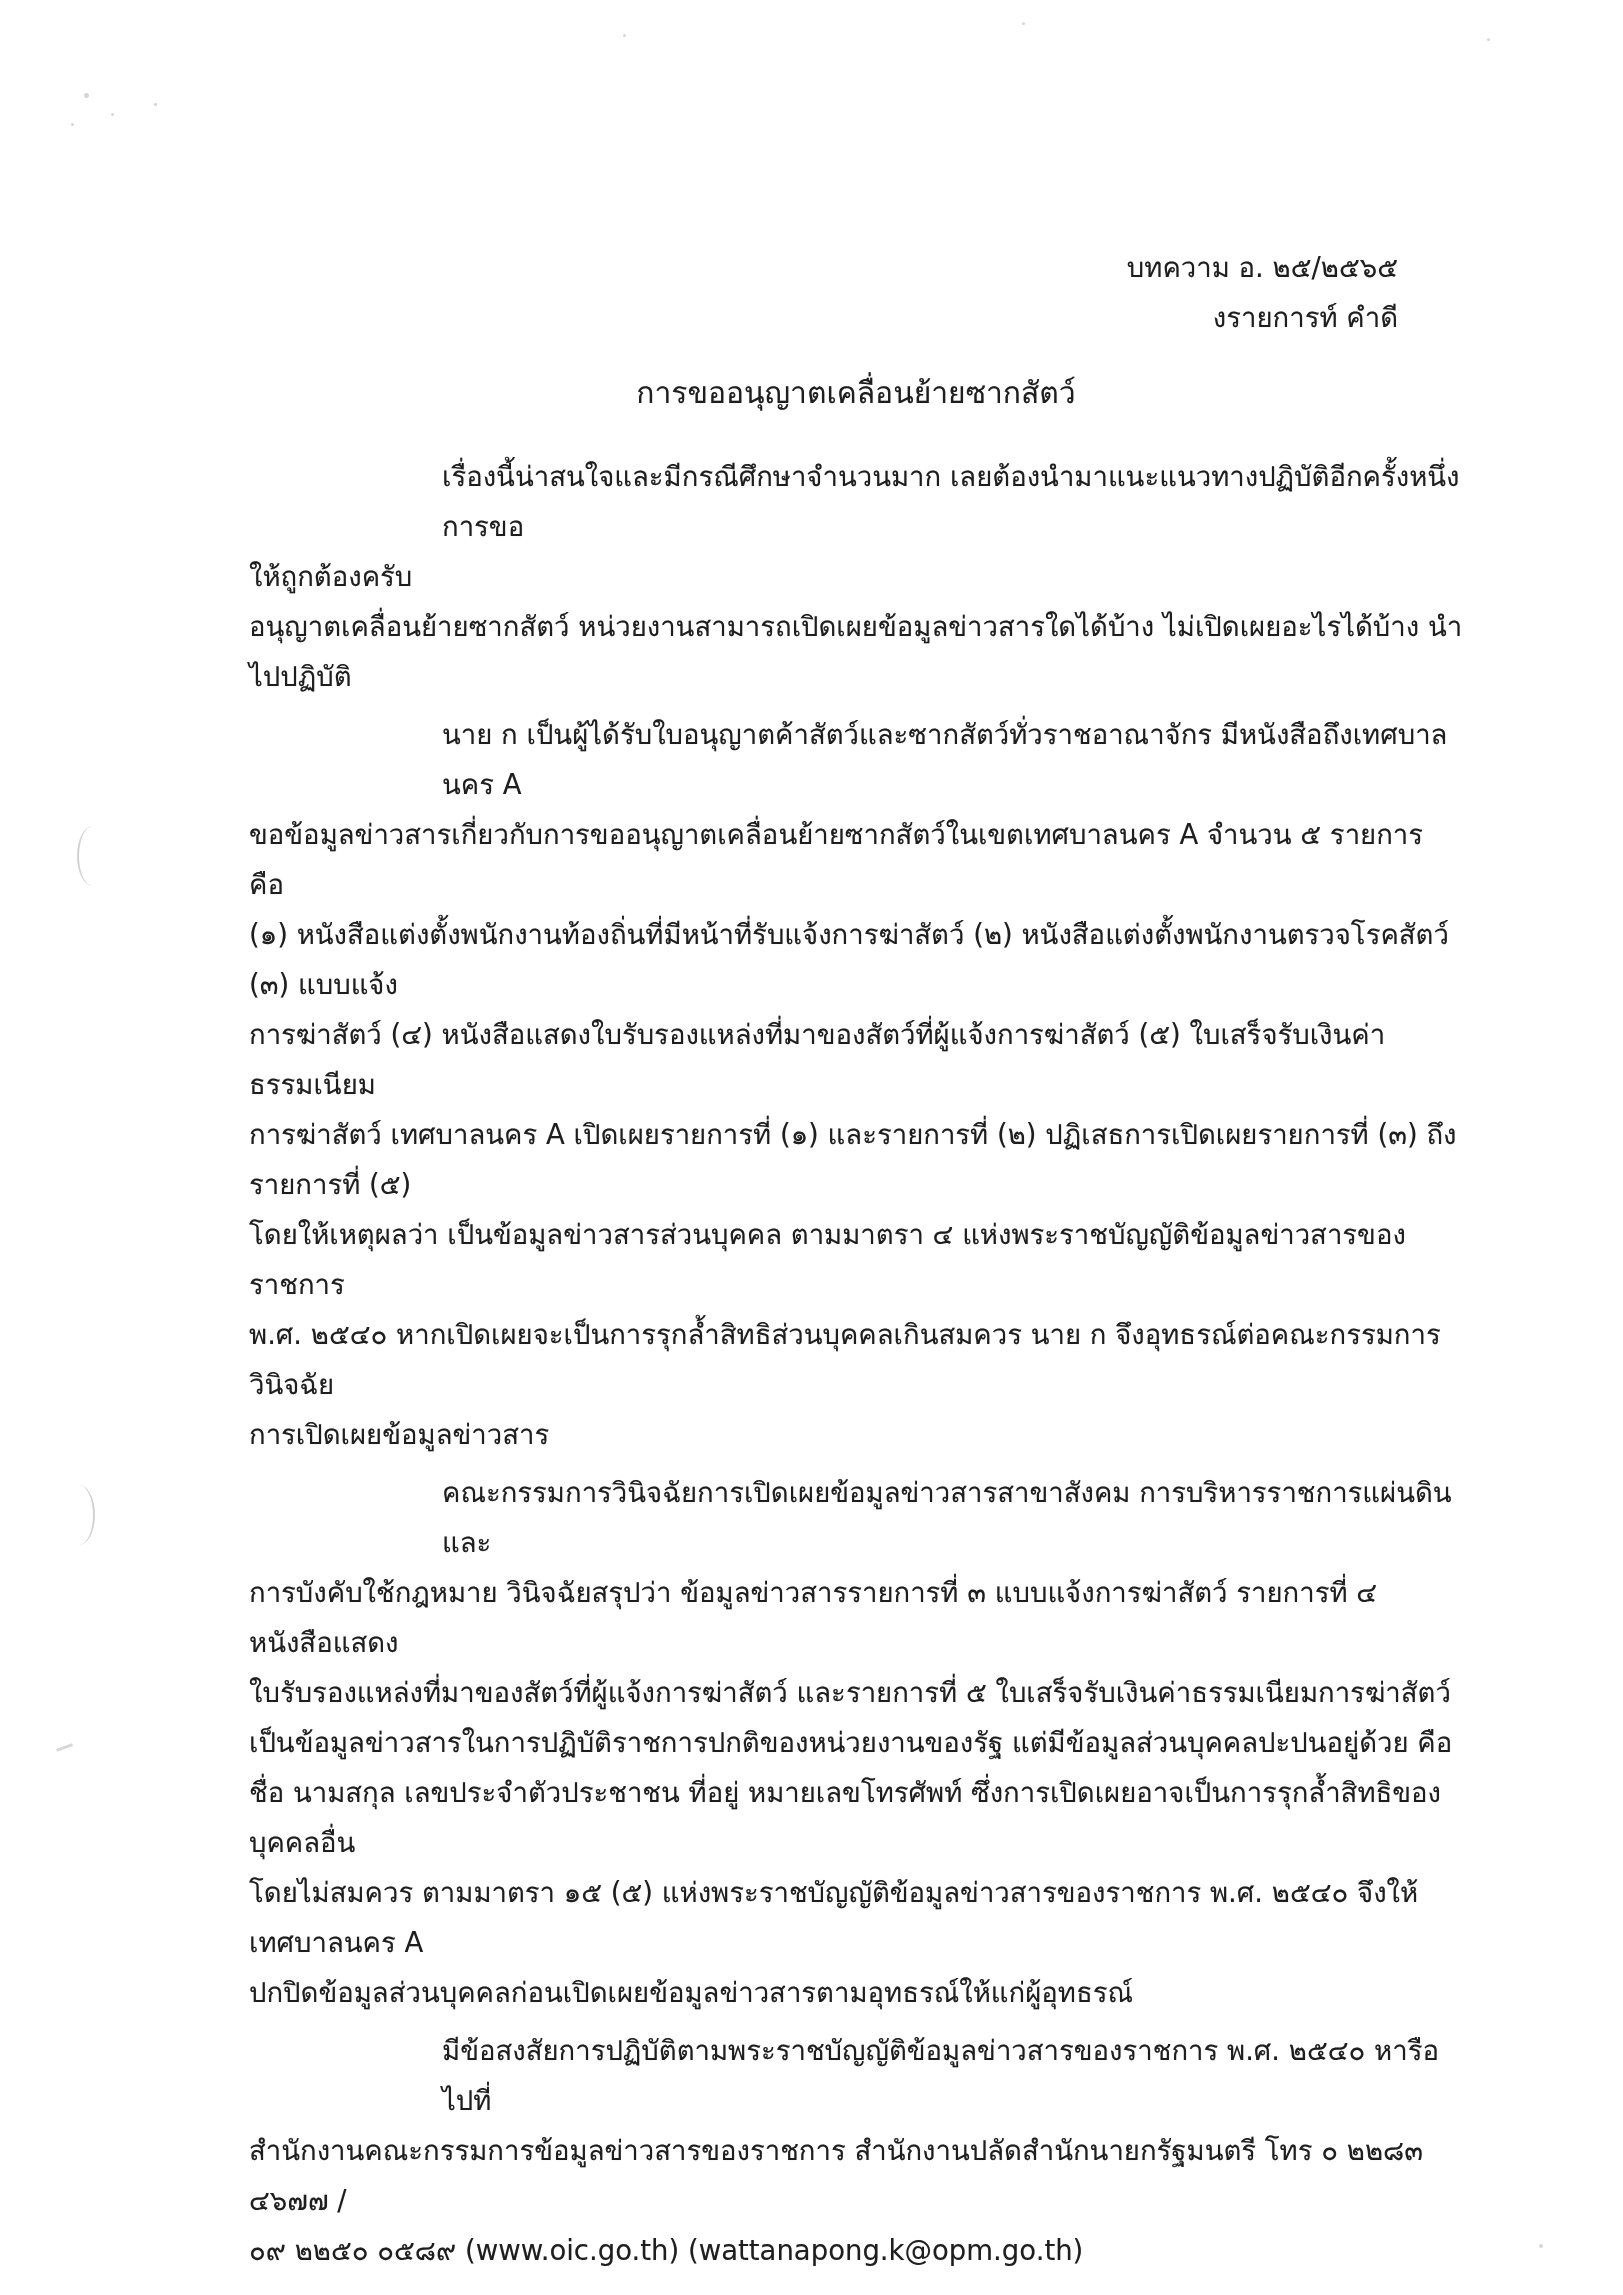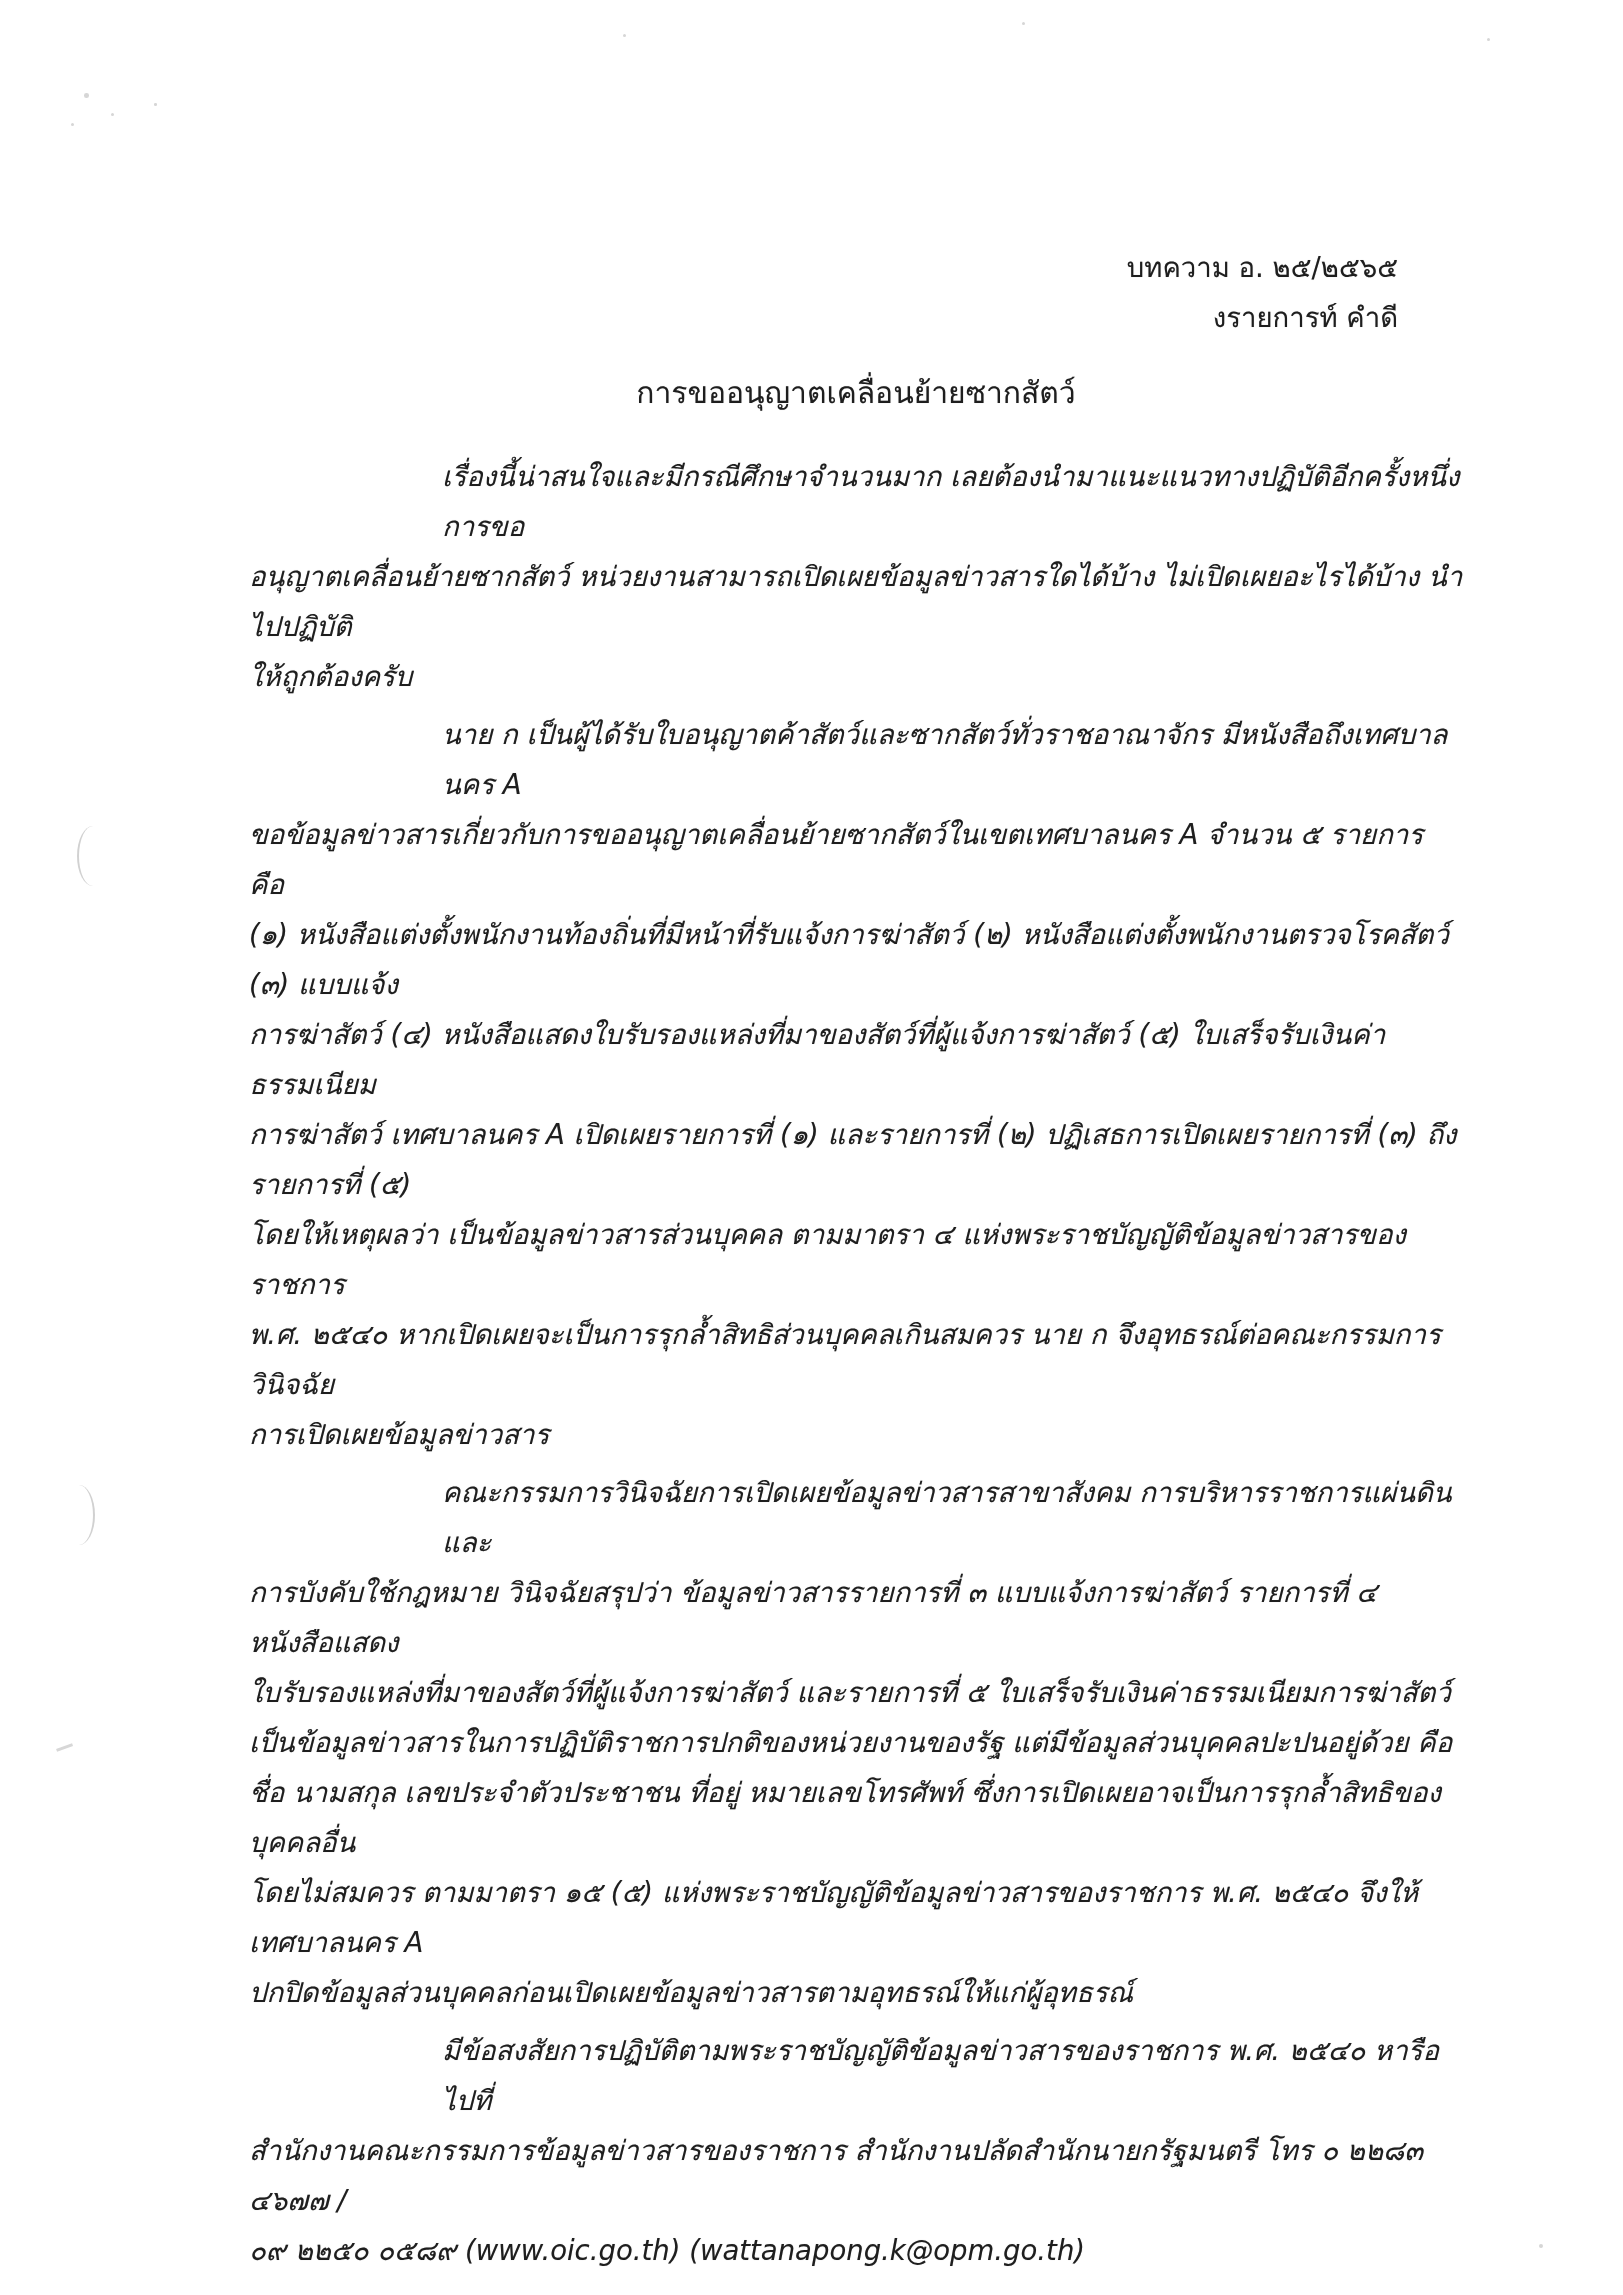--- a/index.html
+++ b/index.html
@@ -29,21 +29,20 @@
   .title {
     text-align: center;
     font-weight: normal;
     font-size: 30px;
     margin-top: 26px;
     margin-bottom: 33px;
     line-height: 50px;
   }
   .para {
     margin: 0 0 7.9px 0;
-    font-style: italic;
   }
   .line {
     min-height: 50px;
   }
   .fl {
     padding-left: 193px;
   }
   
   .artifact {
     position: absolute;
@@ -98,22 +97,22 @@
 
   <div class="header">
     <div>บทความ อ. ๒๕/๒๕๖๕</div>
     <div>งรายการท์  คำดี</div>
   </div>
 
   <div class="title">การขออนุญาตเคลื่อนย้ายซากสัตว์</div>
 
   <div class="para">
     <div class="line fl">เรื่องนี้น่าสนใจและมีกรณีศึกษาจำนวนมาก เลยต้องนำมาแนะแนวทางปฏิบัติอีกครั้งหนึ่ง การขอ</div>
+    <div class="line">ให้ถูกต้องครับ</div>
     <div class="line">อนุญาตเคลื่อนย้ายซากสัตว์ หน่วยงานสามารถเปิดเผยข้อมูลข่าวสารใดได้บ้าง ไม่เปิดเผยอะไรได้บ้าง นำไปปฏิบัติ</div>
-    <div class="line">ให้ถูกต้องครับ</div>
   </div>
 
   <div class="para">
     <div class="line fl">นาย ก เป็นผู้ได้รับใบอนุญาตค้าสัตว์และซากสัตว์ทั่วราชอาณาจักร มีหนังสือถึงเทศบาลนคร A</div>
     <div class="line">ขอข้อมูลข่าวสารเกี่ยวกับการขออนุญาตเคลื่อนย้ายซากสัตว์ในเขตเทศบาลนคร A จำนวน ๕ รายการ คือ</div>
     <div class="line">(๑) หนังสือแต่งตั้งพนักงานท้องถิ่นที่มีหน้าที่รับแจ้งการฆ่าสัตว์ (๒) หนังสือแต่งตั้งพนักงานตรวจโรคสัตว์ (๓) แบบแจ้ง</div>
     <div class="line">การฆ่าสัตว์ (๔) หนังสือแสดงใบรับรองแหล่งที่มาของสัตว์ที่ผู้แจ้งการฆ่าสัตว์ (๕) ใบเสร็จรับเงินค่าธรรมเนียม</div>
     <div class="line">การฆ่าสัตว์ เทศบาลนคร A เปิดเผยรายการที่ (๑) และรายการที่ (๒) ปฏิเสธการเปิดเผยรายการที่ (๓) ถึงรายการที่ (๕)</div>
     <div class="line">โดยให้เหตุผลว่า เป็นข้อมูลข่าวสารส่วนบุคคล ตามมาตรา ๔ แห่งพระราชบัญญัติข้อมูลข่าวสารของราชการ</div>
     <div class="line">พ.ศ. ๒๕๔๐ หากเปิดเผยจะเป็นการรุกล้ำสิทธิส่วนบุคคลเกินสมควร นาย ก จึงอุทธรณ์ต่อคณะกรรมการวินิจฉัย</div>

